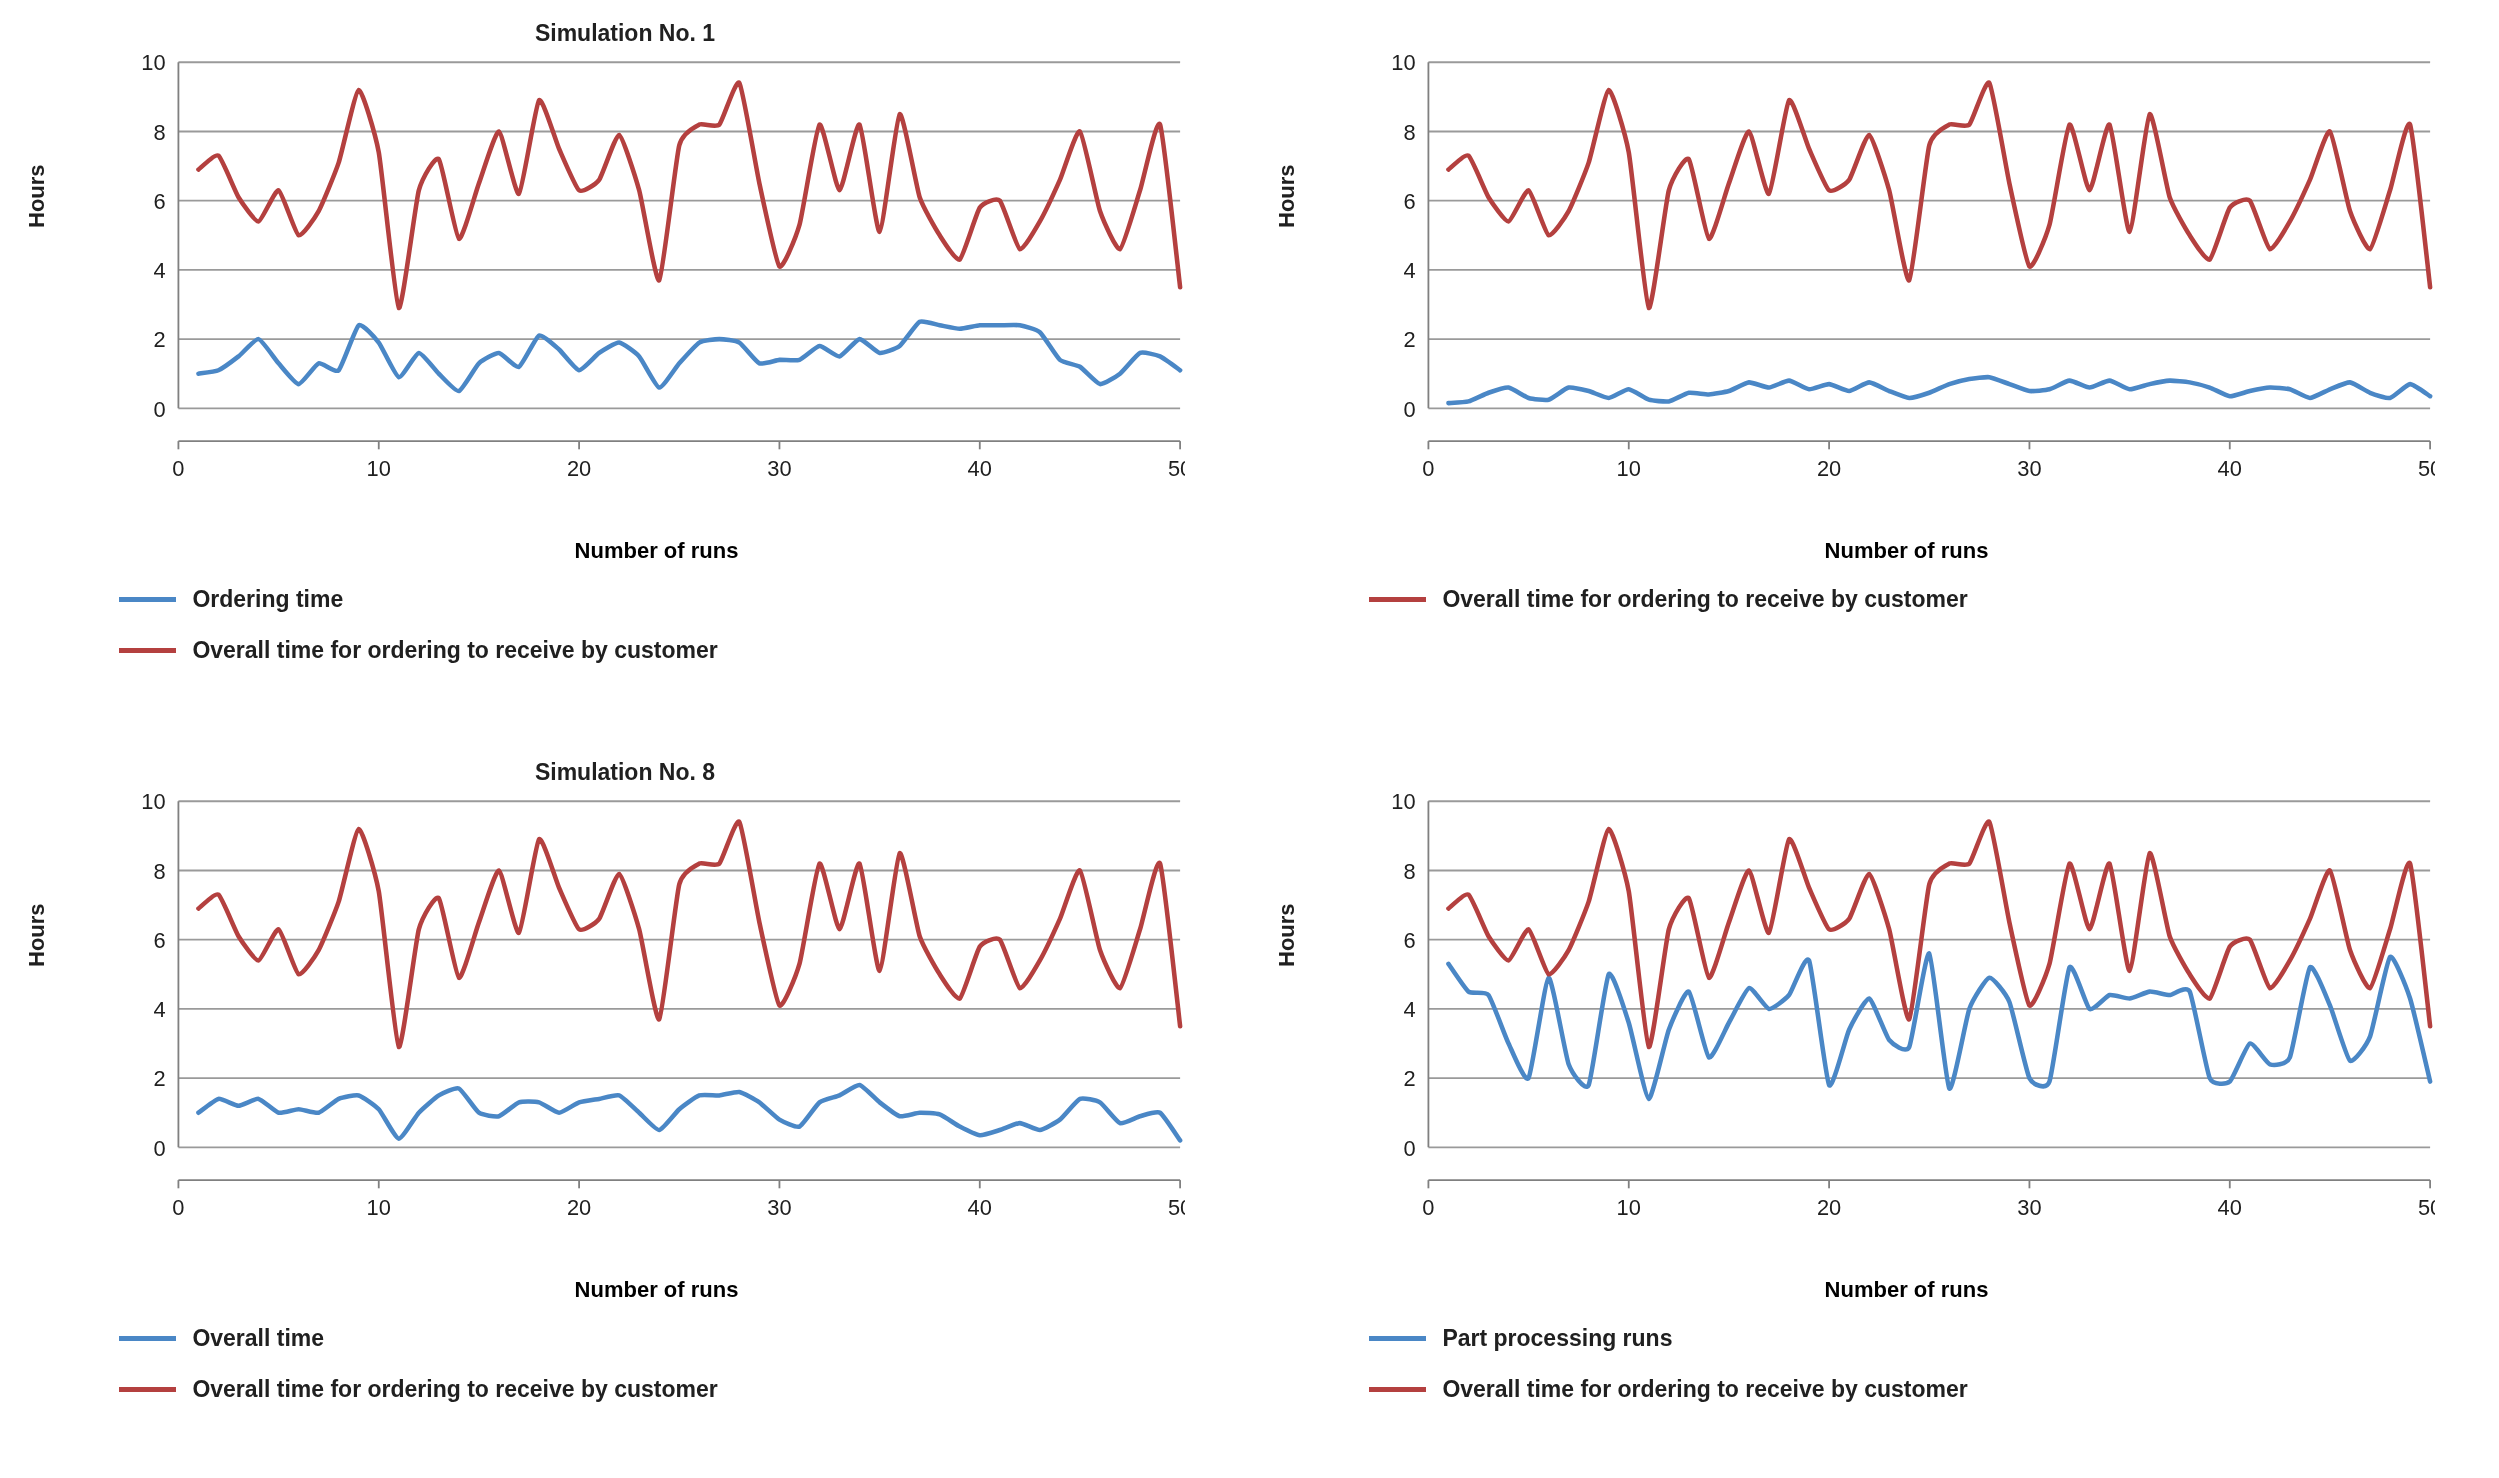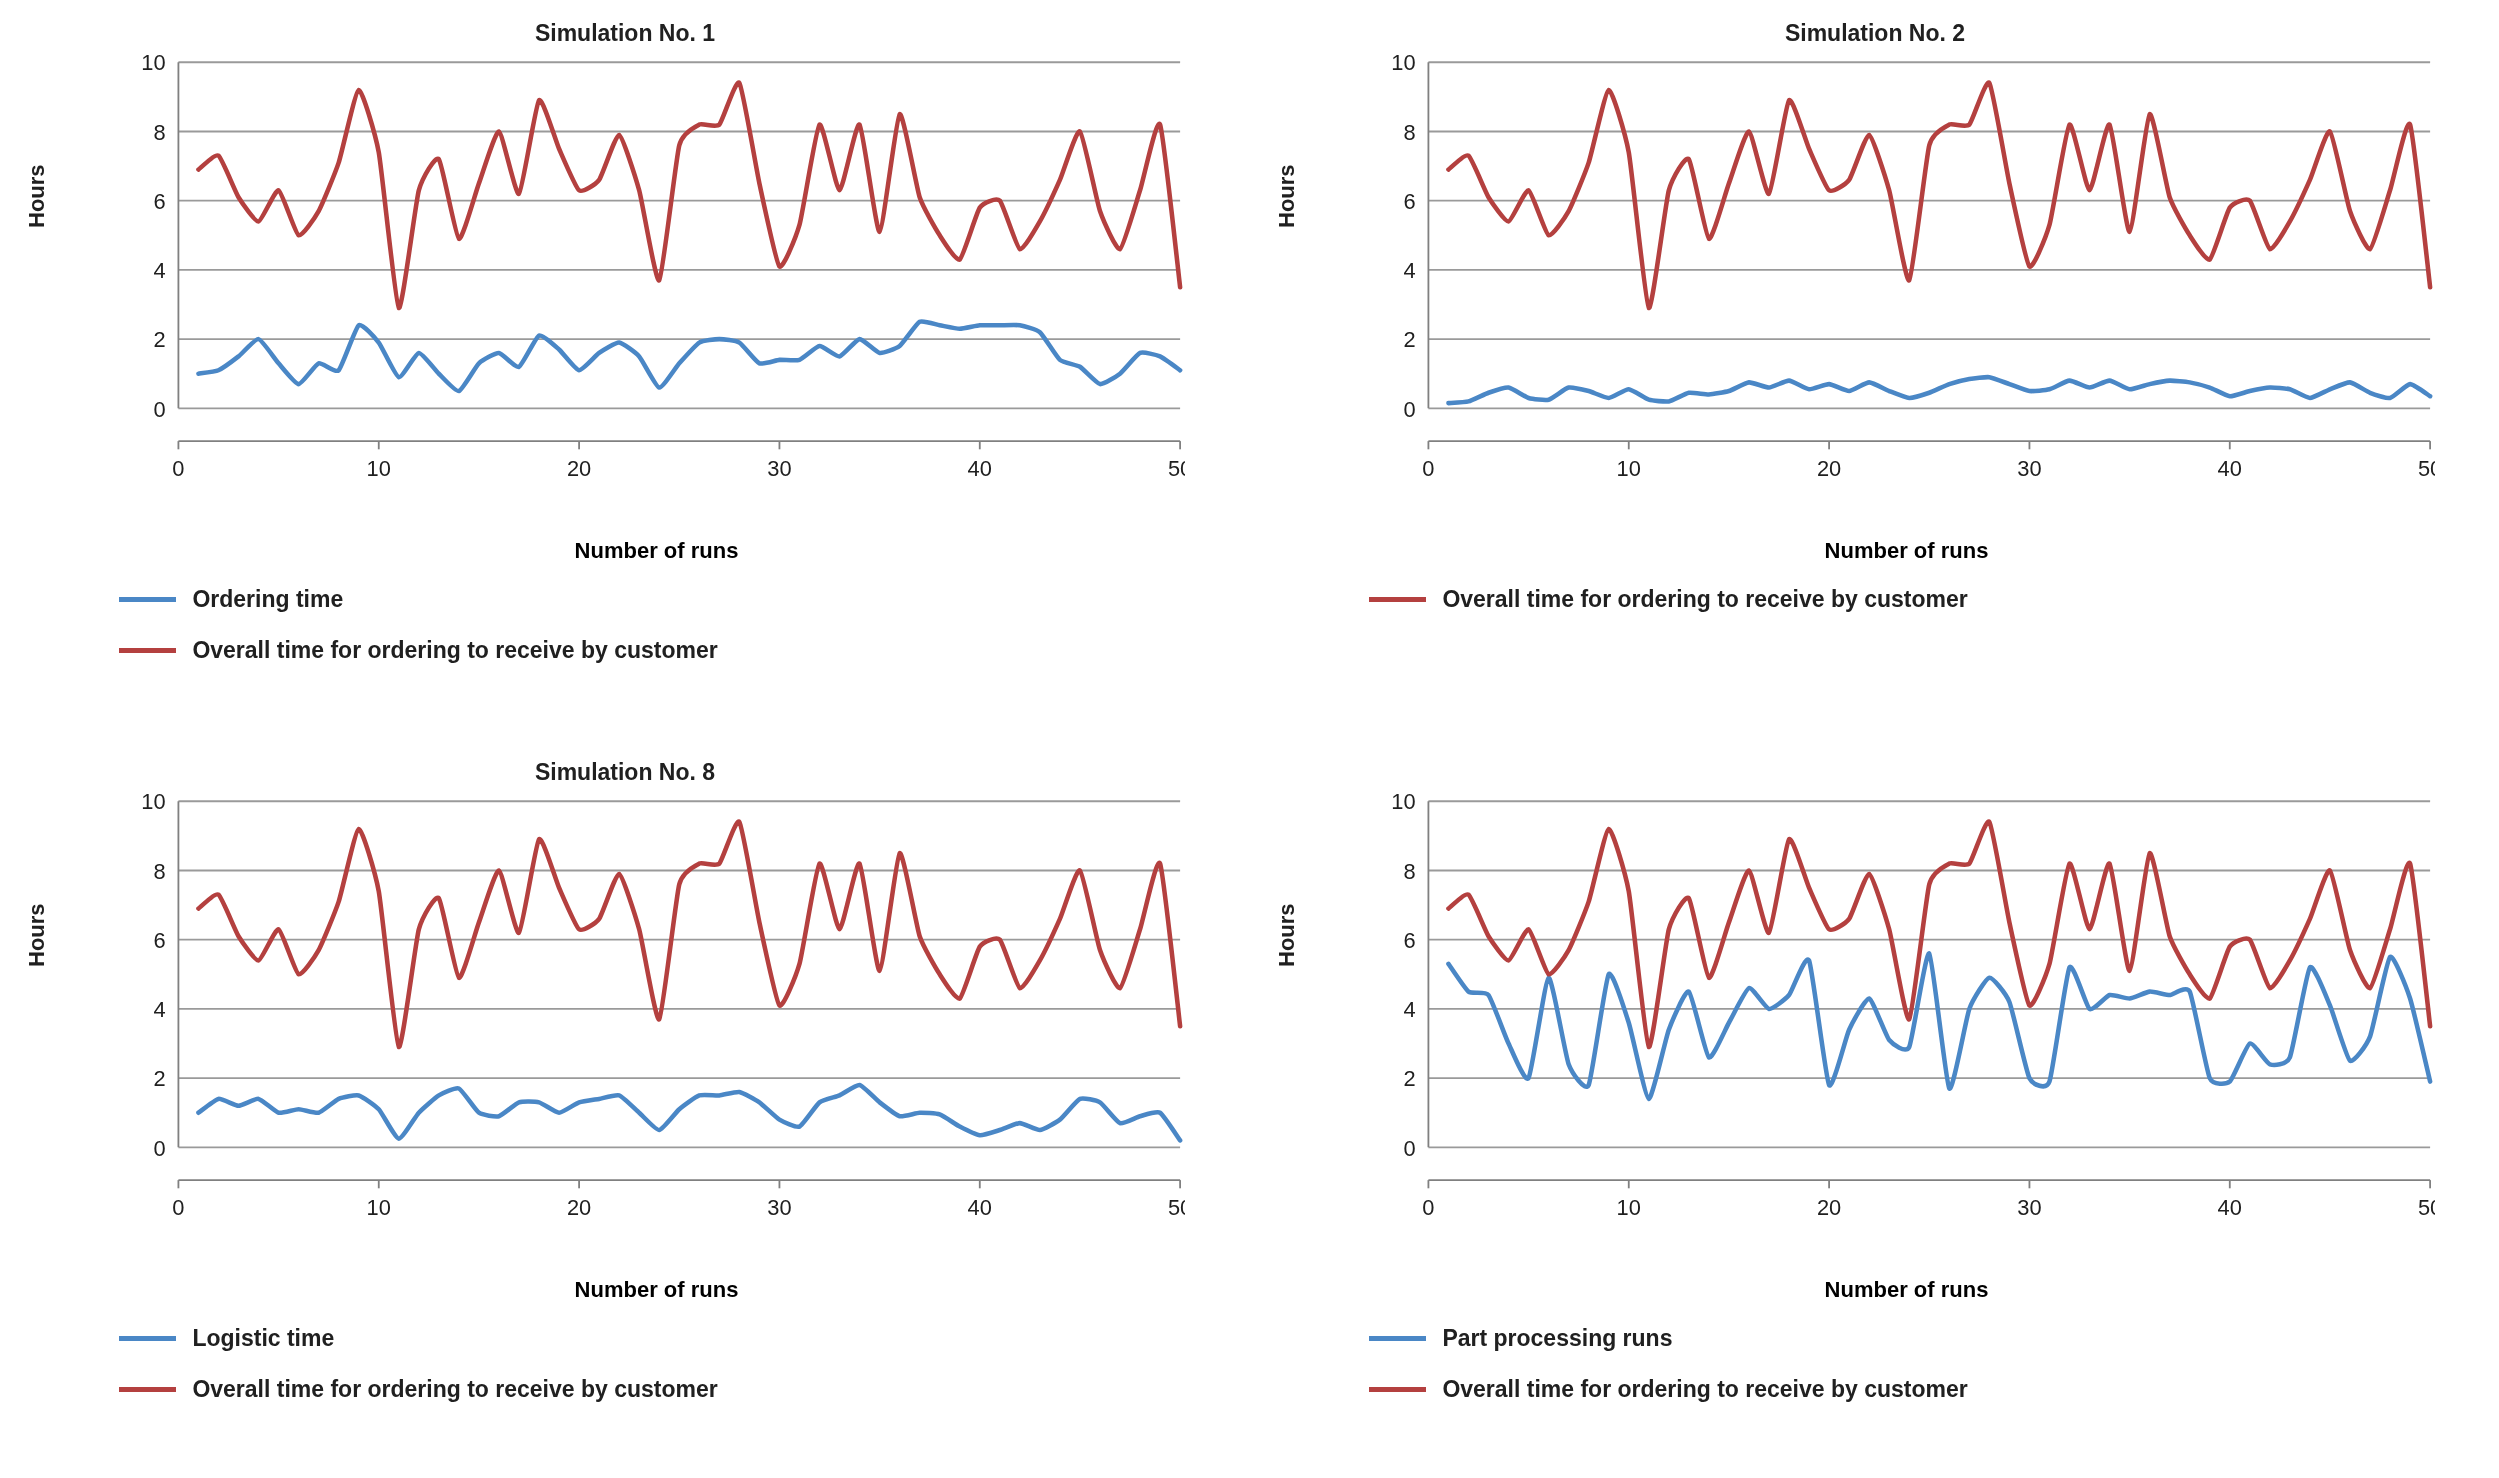--- a/index.html
+++ b/index.html
@@ -143,21 +143,20 @@
         <span class="legend-label">Ordering time</span>
       </div>
       <div class="legend-row">
         <span class="legend-swatch" id="sw-0-1" style="border-top-color: rgb(180, 64, 63);"></span>
         <span class="legend-label">Overall time for ordering to receive by customer</span>
       </div>
     </div>
   </div>
 
   <div class="panel">
-    <div class="chart-title">Simulation No. 2</div>
     <div class="ylabel">Hours</div>
     <div class="plot-wrap">
       <svg class="chart" id="svg-1" width="1057" height="428" viewBox="0 0 1160 470">
           <line x1="55" y1="388" x2="1155" y2="388" stroke="#9a9a9a" stroke-width="2"></line>
           <text x="41" y="397" text-anchor="end" class="tick-text">0</text>
           <line x1="55" y1="312" x2="1155" y2="312" stroke="#9a9a9a" stroke-width="2"></line>
           <text x="41" y="321" text-anchor="end" class="tick-text">2</text>
           <line x1="55" y1="236" x2="1155" y2="236" stroke="#9a9a9a" stroke-width="2"></line>
           <text x="41" y="245" text-anchor="end" class="tick-text">4</text>
           <line x1="55" y1="160" x2="1155" y2="160" stroke="#9a9a9a" stroke-width="2"></line>
@@ -225,21 +224,21 @@
           <line x1="1155" y1="424" x2="1155" y2="433" stroke="#808080" stroke-width="2"></line>
           <text x="1155" y="462" text-anchor="middle" class="tick-text">50</text>
           <path d="M 77.00 350.00 C 78.83 348.73, 95.33 335.43, 99.00 334.80 C 102.67 334.17, 117.33 342.40, 121.00 342.40 C 124.67 342.40, 139.33 334.17, 143.00 334.80 C 146.67 335.43, 161.33 349.05, 165.00 350.00 C 168.67 350.95, 183.33 346.20, 187.00 346.20 C 190.67 346.20, 205.33 350.95, 209.00 350.00 C 212.67 349.05, 227.33 336.38, 231.00 334.80 C 234.67 333.22, 249.33 330.05, 253.00 331.00 C 256.67 331.95, 271.33 342.24, 275.00 346.20 C 278.67 350.16, 293.33 378.18, 297.00 378.50 C 300.67 378.82, 315.33 353.96, 319.00 350.00 C 322.67 346.04, 337.33 333.22, 341.00 331.00 C 344.67 328.78, 359.33 321.82, 363.00 323.40 C 366.67 324.98, 381.33 347.47, 385.00 350.00 C 388.67 352.53, 403.33 354.75, 407.00 353.80 C 410.67 352.85, 425.33 339.87, 429.00 338.60 C 432.67 337.33, 447.33 337.65, 451.00 338.60 C 454.67 339.55, 469.33 350.00, 473.00 350.00 C 476.67 350.00, 491.33 339.87, 495.00 338.60 C 498.67 337.33, 513.33 335.43, 517.00 334.80 C 520.67 334.17, 535.33 329.73, 539.00 331.00 C 542.67 332.27, 557.33 346.83, 561.00 350.00 C 564.67 353.17, 579.33 369.32, 583.00 369.00 C 586.67 368.68, 601.33 349.37, 605.00 346.20 C 608.67 343.03, 623.33 332.27, 627.00 331.00 C 630.67 329.73, 645.33 331.32, 649.00 331.00 C 652.67 330.68, 667.33 326.57, 671.00 327.20 C 674.67 327.83, 689.33 336.07, 693.00 338.60 C 696.67 341.13, 711.33 355.38, 715.00 357.60 C 718.67 359.82, 733.33 366.78, 737.00 365.20 C 740.67 363.62, 755.33 341.45, 759.00 338.60 C 762.67 335.75, 777.33 332.58, 781.00 331.00 C 784.67 329.42, 799.33 318.97, 803.00 319.60 C 806.67 320.23, 821.33 335.75, 825.00 338.60 C 828.67 341.45, 843.33 352.85, 847.00 353.80 C 850.67 354.75, 865.33 350.16, 869.00 350.00 C 872.67 349.84, 887.33 350.63, 891.00 351.90 C 894.67 353.17, 909.33 363.30, 913.00 365.20 C 916.67 367.10, 931.33 374.38, 935.00 374.70 C 938.67 375.02, 953.33 370.11, 957.00 369.00 C 960.67 367.89, 975.33 361.40, 979.00 361.40 C 982.67 361.40, 997.33 369.32, 1001.00 369.00 C 1004.67 368.68, 1019.33 360.45, 1023.00 357.60 C 1026.67 354.75, 1041.33 336.38, 1045.00 334.80 C 1048.67 333.22, 1063.33 336.38, 1067.00 338.60 C 1070.67 340.82, 1085.33 360.13, 1089.00 361.40 C 1092.67 362.67, 1107.33 354.75, 1111.00 353.80 C 1114.67 352.85, 1129.33 347.78, 1133.00 350.00 C 1136.67 352.22, 1153.17 377.87, 1155.00 380.40" fill="none" stroke="#4a87c6" stroke-width="5" stroke-linejoin="round" stroke-linecap="round"></path>
           <path d="M 77.00 125.80 C 78.83 124.53, 95.33 108.07, 99.00 110.60 C 102.67 113.13, 117.33 150.18, 121.00 156.20 C 124.67 162.22, 139.33 183.43, 143.00 182.80 C 146.67 182.17, 161.33 147.33, 165.00 148.60 C 168.67 149.87, 183.33 196.10, 187.00 198.00 C 190.67 199.90, 205.33 178.05, 209.00 171.40 C 212.67 164.75, 227.33 129.28, 231.00 118.20 C 234.67 107.12, 249.33 39.35, 253.00 38.40 C 256.67 37.45, 271.33 86.85, 275.00 106.80 C 278.67 126.75, 293.33 274.32, 297.00 277.80 C 300.67 281.28, 315.33 162.22, 319.00 148.60 C 322.67 134.98, 337.33 109.97, 341.00 114.40 C 344.67 118.83, 359.33 199.58, 363.00 201.80 C 366.67 204.02, 381.33 150.82, 385.00 141.00 C 388.67 131.18, 403.33 83.05, 407.00 84.00 C 410.67 84.95, 425.33 155.25, 429.00 152.40 C 432.67 149.55, 447.33 53.92, 451.00 49.80 C 454.67 45.68, 469.33 94.77, 473.00 103.00 C 476.67 111.23, 491.33 145.75, 495.00 148.60 C 498.67 151.45, 513.33 142.27, 517.00 137.20 C 520.67 132.13, 535.33 86.85, 539.00 87.80 C 542.67 88.75, 557.33 135.30, 561.00 148.60 C 564.67 161.90, 579.33 251.52, 583.00 247.40 C 586.67 243.28, 601.33 113.45, 605.00 99.20 C 608.67 84.95, 623.33 78.30, 627.00 76.40 C 630.67 74.50, 645.33 80.20, 649.00 76.40 C 652.67 72.60, 667.33 25.42, 671.00 30.80 C 674.67 36.18, 689.33 124.22, 693.00 141.00 C 696.67 157.78, 711.33 228.40, 715.00 232.20 C 718.67 236.00, 733.33 199.58, 737.00 186.60 C 740.67 173.62, 755.33 79.57, 759.00 76.40 C 762.67 73.23, 777.33 148.60, 781.00 148.60 C 784.67 148.60, 799.33 72.60, 803.00 76.40 C 806.67 80.20, 821.33 195.15, 825.00 194.20 C 828.67 193.25, 843.33 68.17, 847.00 65.00 C 850.67 61.83, 865.33 145.12, 869.00 156.20 C 872.67 167.28, 887.33 192.30, 891.00 198.00 C 894.67 203.70, 909.33 227.13, 913.00 224.60 C 916.67 222.07, 931.33 172.98, 935.00 167.60 C 938.67 162.22, 953.33 156.20, 957.00 160.00 C 960.67 163.80, 975.33 211.30, 979.00 213.20 C 982.67 215.10, 997.33 189.13, 1001.00 182.80 C 1004.67 176.47, 1019.33 145.43, 1023.00 137.20 C 1026.67 128.97, 1041.33 81.15, 1045.00 84.00 C 1048.67 86.85, 1063.33 160.63, 1067.00 171.40 C 1070.67 182.17, 1085.33 215.10, 1089.00 213.20 C 1092.67 211.30, 1107.33 160.00, 1111.00 148.60 C 1114.67 137.20, 1129.33 67.53, 1133.00 76.40 C 1136.67 85.27, 1153.17 240.12, 1155.00 255.00" fill="none" stroke="#b4403f" stroke-width="5" stroke-linejoin="round" stroke-linecap="round"></path>
         </svg>
     </div>
     <div class="xlabel">Number of runs</div>
     <div class="legend">
       <div class="legend-row">
         <span class="legend-swatch" id="sw-2-0" style="border-top-color: rgb(74, 135, 198);"></span>
-        <span class="legend-label">Logistic time</span>
+        <span class="legend-label">Overall time</span>
       </div>
       <div class="legend-row">
         <span class="legend-swatch" id="sw-2-1" style="border-top-color: rgb(180, 64, 63);"></span>
         <span class="legend-label">Overall time for ordering to receive by customer</span>
       </div>
     </div>
   </div>
 
   <div class="panel">
     <div class="ylabel">Hours</div>

